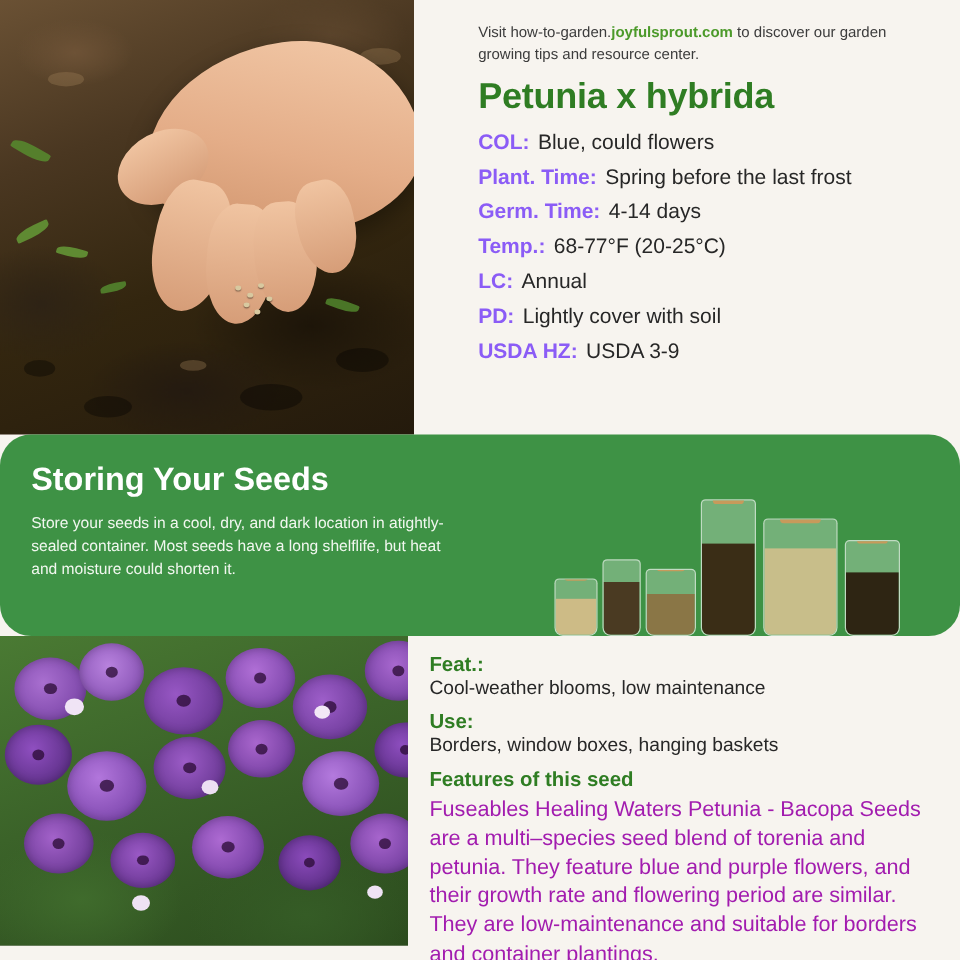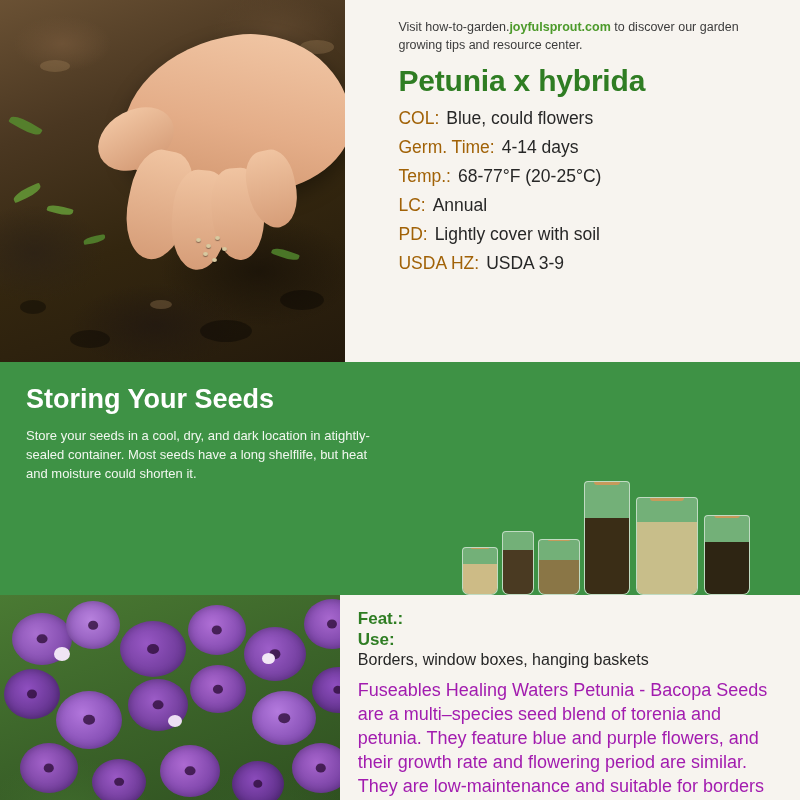--- a/index.html
+++ b/index.html
@@ -125,36 +125,37 @@
     letter-spacing: -0.2px;
   }
   .spec-row {
     display: flex;
     align-items: baseline;
     margin-bottom: 8px;
     font-size: 17.5px;
     line-height: 1.2;
   }
   .spec-label {
-    color: #a16207;
-    font-weight: normal;
+    color: #8b5cf6;
+    font-weight: bold;
     white-space: nowrap;
     margin-right: 7px;
   }
   .spec-value {
     color: #272727;
   }
 
   
   .store-band {
     position: relative;
     width: 800px;
-    height: 233px;
+    height: 168px;
     background: #3e9245;
     overflow: hidden;
+    border-radius: 26px;
   }
   .store-text {
     position: absolute;
     left: 26px;
     top: 22px;
     width: 360px;
   }
   .store-title {
     color: #ffffff;
     font-size: 27px;
@@ -308,20 +309,24 @@
     <div class="info-panel">
       <p class="visit-line"><span>Visit how-to-garden.</span><span class="visit-link">joyfulsprout.com</span><span> to discover our garden growing tips and resource center.</span></p>
 
       <h1 class="plant-title">Petunia x hybrida</h1>
 
       <div class="spec-row">
         <span class="spec-label">COL:</span>
         <span class="spec-value">Blue, could flowers</span>
       </div>
       <div class="spec-row">
+        <span class="spec-label">Plant. Time:</span>
+        <span class="spec-value">Spring before the last frost</span>
+      </div>
+      <div class="spec-row">
         <span class="spec-label">Germ. Time:</span>
         <span class="spec-value">4-14 days</span>
       </div>
       <div class="spec-row">
         <span class="spec-label">Temp.:</span>
         <span class="spec-value">68-77°F (20-25°C)</span>
       </div>
       <div class="spec-row">
         <span class="spec-label">LC:</span>
         <span class="spec-value">Annual</span>
@@ -404,21 +409,23 @@
 
       <div class="petal" style="left:54px;top:52px;width:16px;height:14px;background:#f0e4f5;"></div>
       <div class="petal" style="left:168px;top:120px;width:14px;height:12px;background:#eddff3;"></div>
       <div class="petal" style="left:262px;top:58px;width:13px;height:11px;background:#f2e7f6;"></div>
       <div class="petal" style="left:110px;top:216px;width:15px;height:13px;background:#eee2f4;"></div>
       <div class="petal" style="left:306px;top:208px;width:13px;height:11px;background:#efe3f4;"></div>
     </div>
 
     <div class="feat-panel">
       <p class="feat-label">Feat.:</p>
+      <p class="feat-value">Cool-weather blooms, low maintenance</p>
 
       <p class="feat-label">Use:</p>
       <p class="feat-value">Borders, window boxes, hanging baskets</p>
 
+      <h3 class="feat-heading">Features of this seed</h3>
       <p class="feat-desc">Fuseables Healing Waters Petunia - Bacopa Seeds are a multi–species seed blend of torenia and petunia. They feature blue and purple flowers, and their growth rate and flowering period are similar. They are low-maintenance and suitable for borders and container plantings.</p>
     </div>
   </div>
 
 </div>
 
 </body></html>

